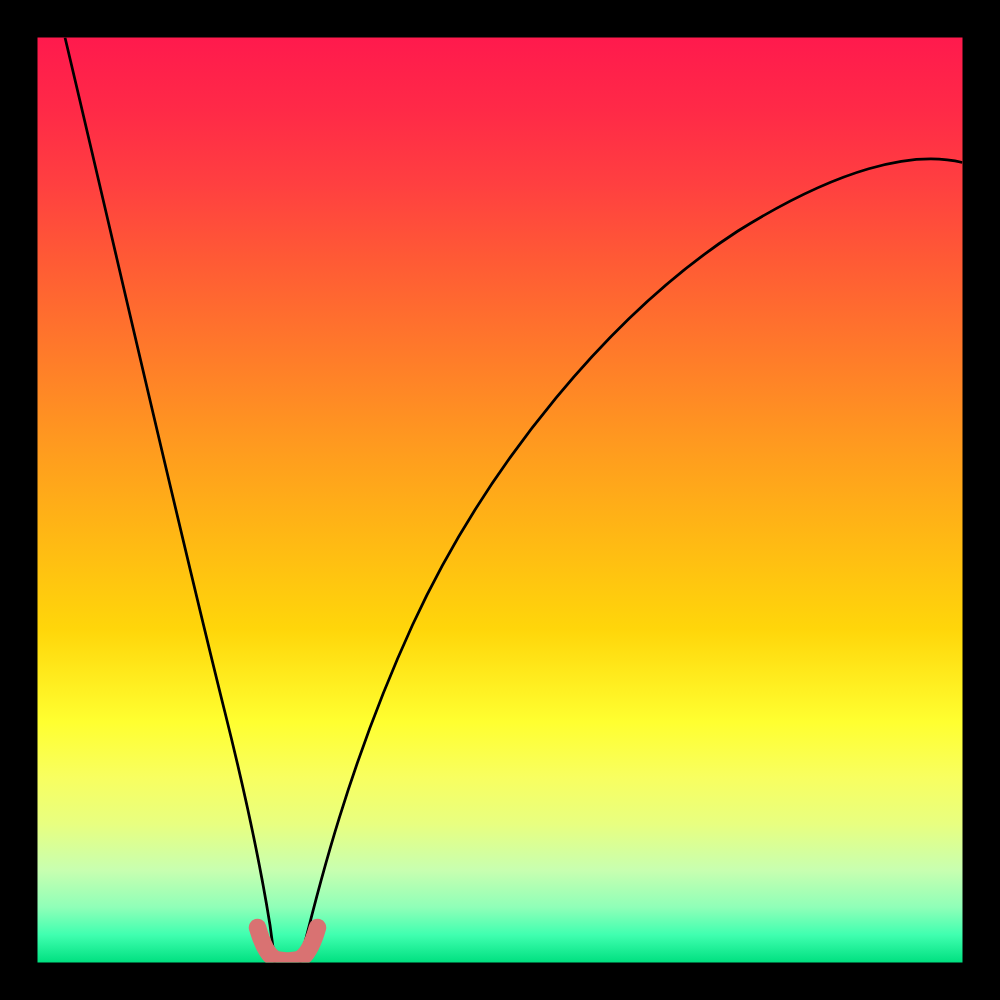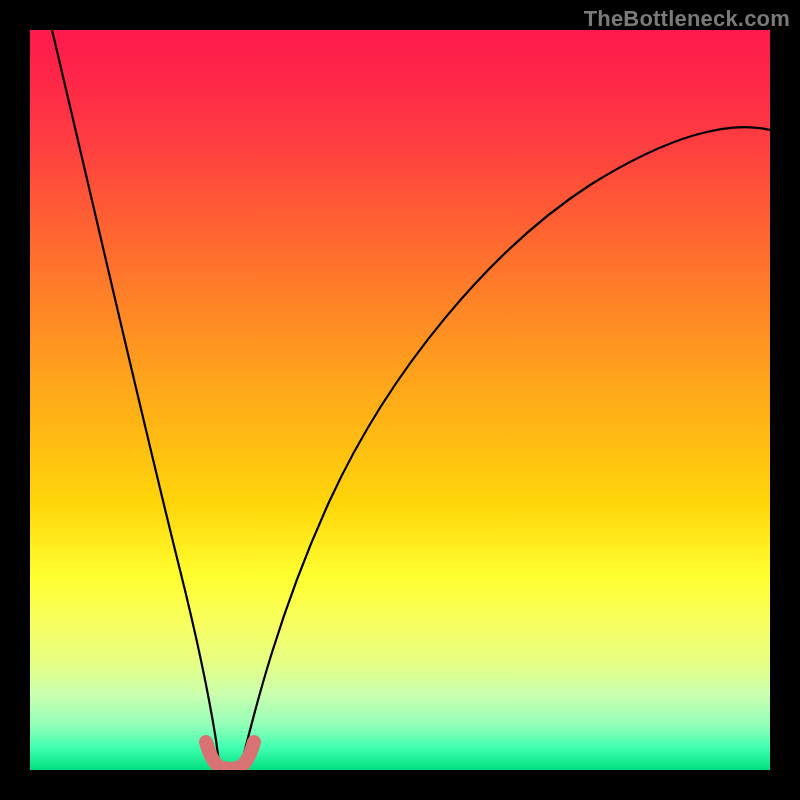--- a/index.html
+++ b/index.html
@@ -58,21 +58,20 @@
     font-weight: bold;
     color: #7a7a7a;
     letter-spacing: 0.2px;
     user-select: none;
   }
 </style>
 </head>
 <body>
 
 <div class="frame">
-  <div class="watermark">TheBottleneck.com</div>
 
   <div class="plot">
     <svg class="curves" viewBox="0 0 740 740" preserveAspectRatio="none">
 
       <path d="M 22 0
                C 60 160, 110 380, 150 540
                C 165 600, 178 660, 186 710
                L 190 740" stroke="#000" stroke-width="2.2" fill="none"></path>
 
       <path d="M 210 740

